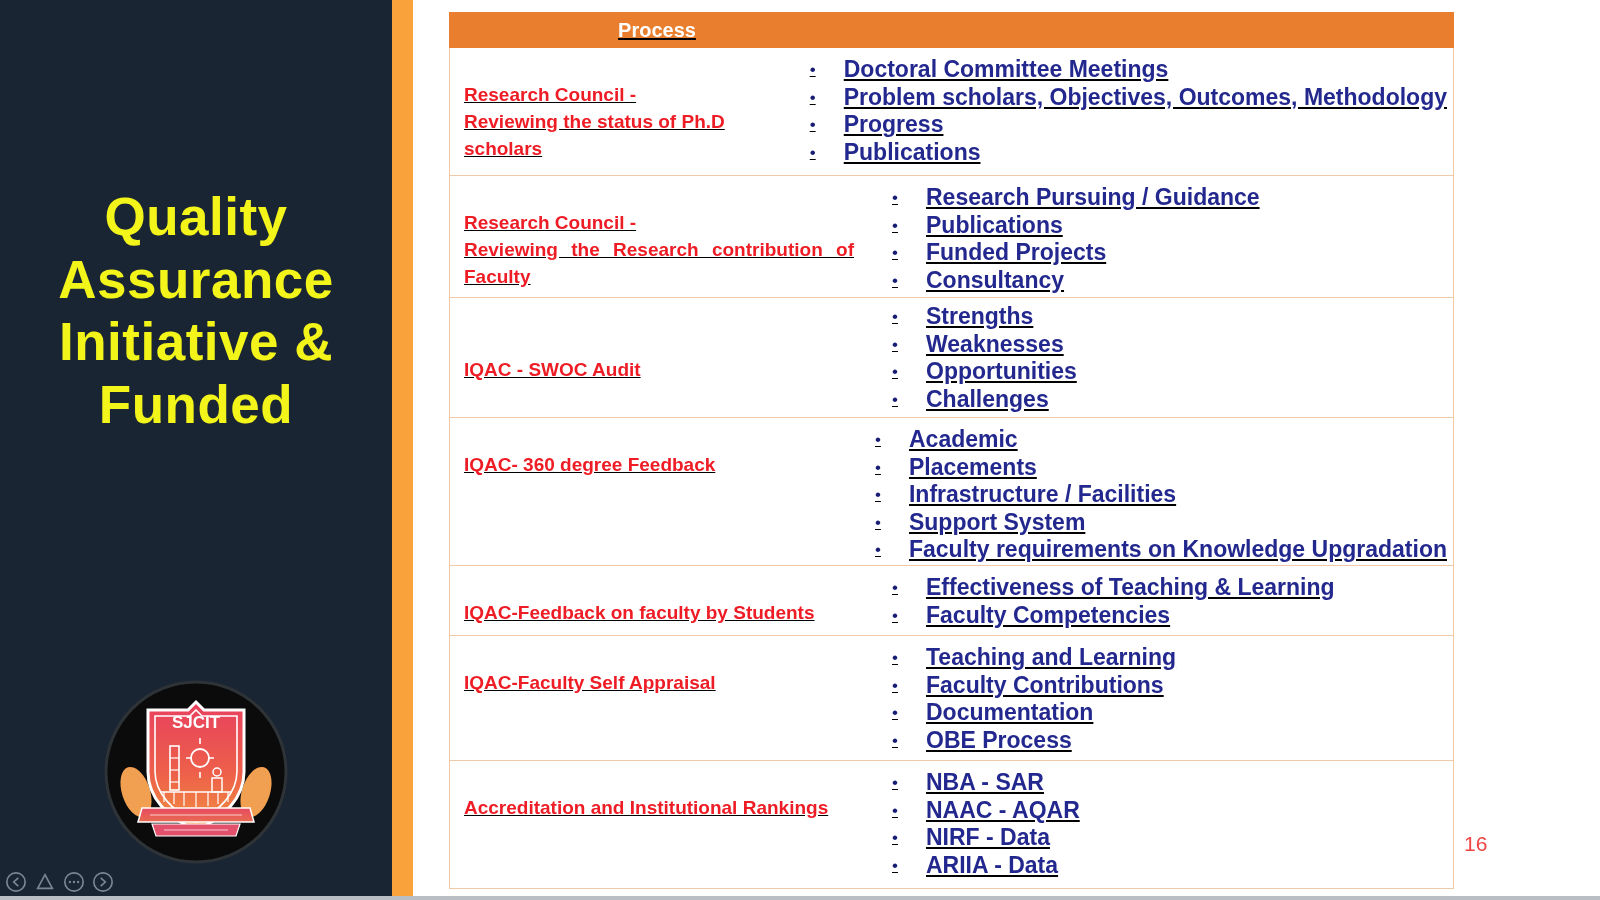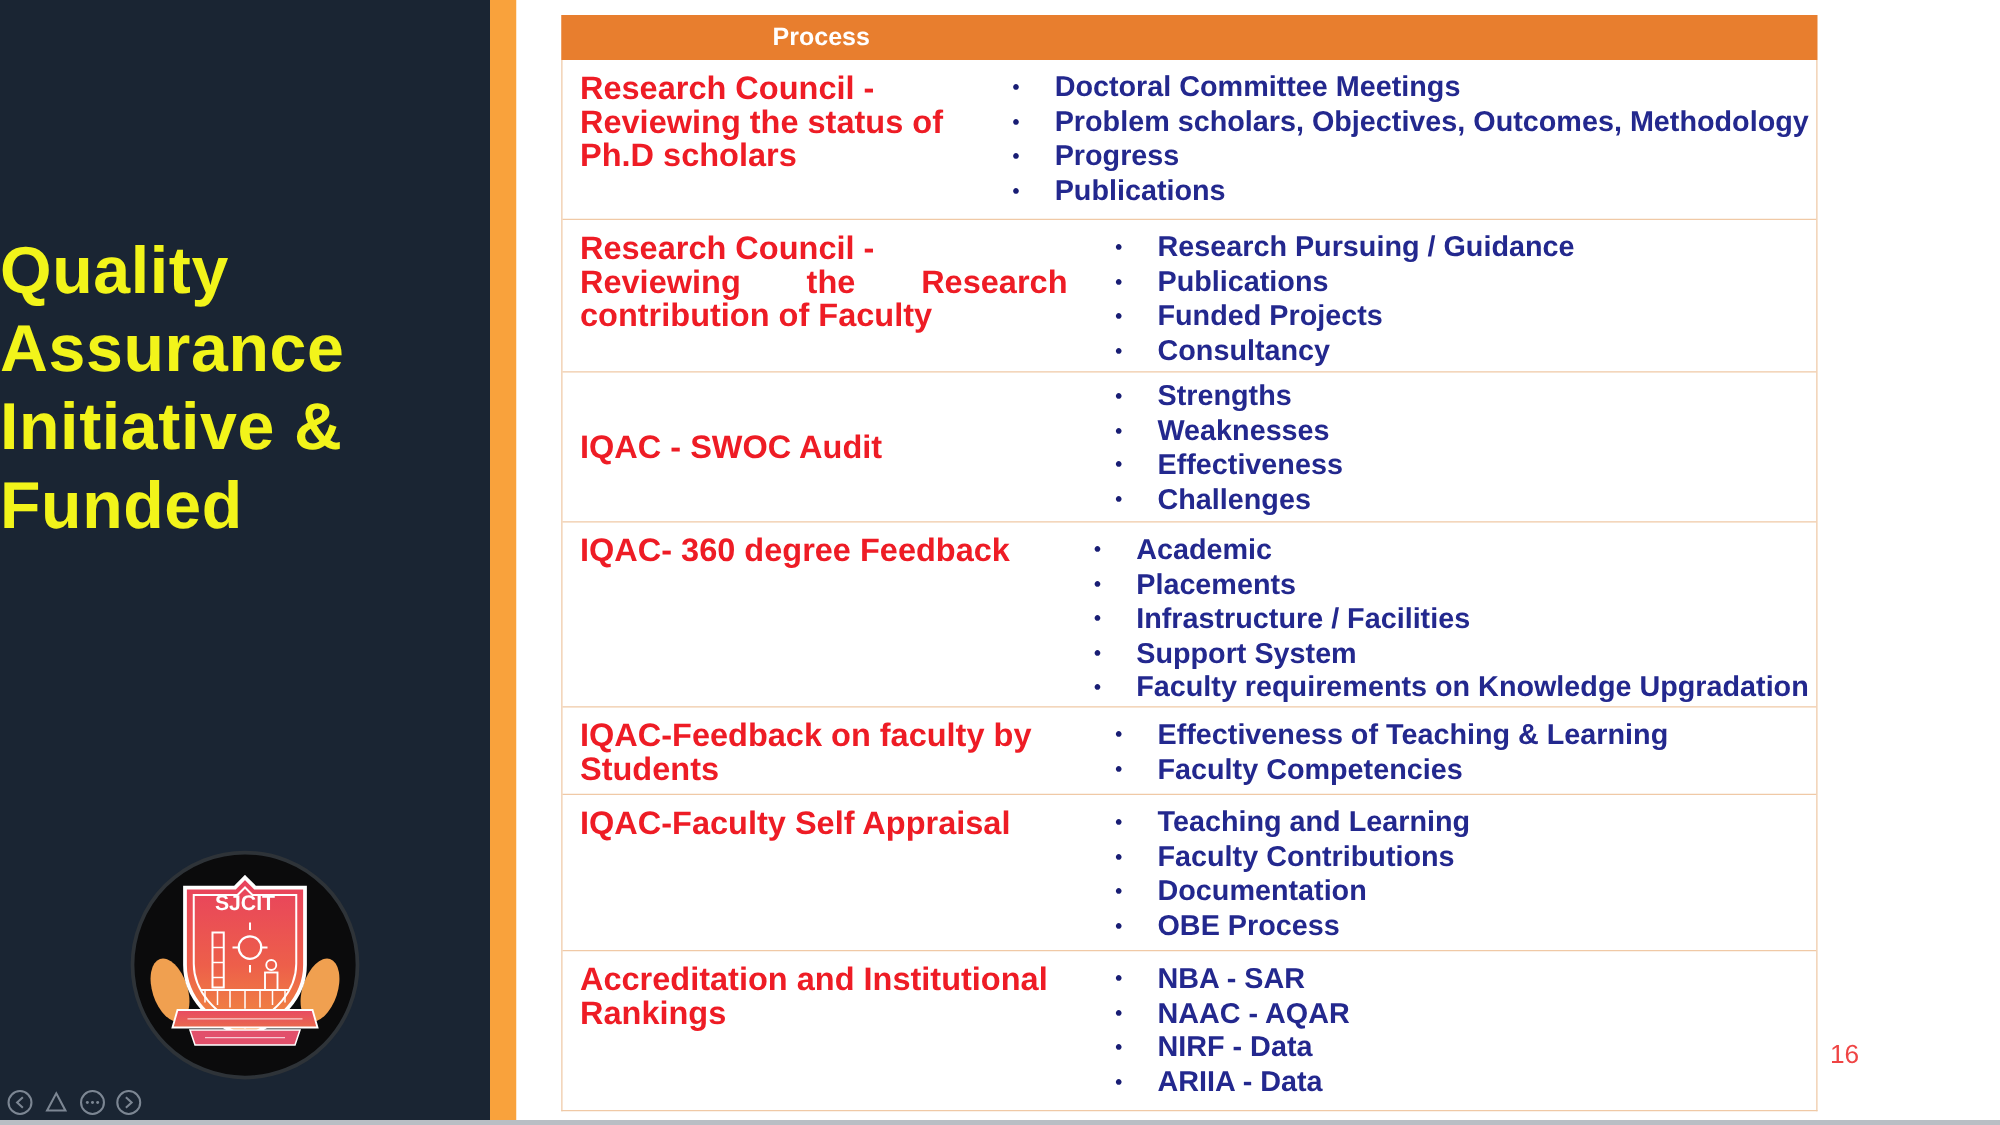--- a/index.html
+++ b/index.html
@@ -6,21 +6,21 @@
   body{
     width:1600px;height:900px;position:relative;overflow:hidden;
     background:#ffffff;font-family:"Liberation Sans",sans-serif;
   }
   
   .sidebar{
     position:absolute;left:0;top:0;width:392px;height:900px;
     background:#1A2533;
   }
   .slide-title{
-    margin-top:186px;color:#F2F41A;
+    margin-top:186px;text-align:center;color:#F2F41A;
     font-size:53px;font-weight:800;line-height:1.18;letter-spacing:.5px;
   }
   .logo-wrap{
     position:absolute;left:50%;bottom:36px;transform:translateX(-50%);
     width:184px;height:184px;
   }
   
   .navbar{
     position:absolute;left:5px;bottom:7px;display:flex;gap:7px;align-items:center;
     opacity:.85;
@@ -30,38 +30,38 @@
   .accent-strip{
     position:absolute;left:392px;top:0;width:21px;height:900px;
     background:#F9A23C;
   }
   
   .bottom-edge{
     position:absolute;left:0;bottom:0;width:1600px;height:4px;background:#b9bec4;
   }
   
   .qa-table{
-    position:absolute;left:449px;top:12px;width:1005px;
+    position:absolute;left:449px;top:12px;width:1005px;text-decoration:underline;
   }
   .thead{
     display:flex;height:36px;background:#E87E2E;color:#ffffff;
     font-weight:700;font-size:20px;align-items:center;
   }
   .th{text-align:center;}
   .th.col1{width:416px;}
   .th.col2{flex:1;}
   .tbody{
     border:1px solid #F0C9A6;border-top:none;background:#ffffff;
   }
   .trow{display:flex;box-sizing:border-box;}
   .trow + .trow{border-top:1px solid #F0C9A6;}
   .cell{box-sizing:border-box;}
   .process{
     width:416px;padding:9px 12px 0 14px;color:#EE1C25;
-    font-weight:700;font-size:26px;line-height:27px;
+    font-weight:700;font-size:19px;line-height:27px;margin-top:24px;
   }
   .process.just .pline{text-align:justify;text-align-last:left;}
   .trow.vmid .process{display:flex;flex-direction:column;justify-content:center;padding-top:0;}
   .params{flex:1;padding:8px 6px 0 0;}
   .trow.vmid .params{padding-top:5px;}
   .pitem{display:flex;line-height:27.5px;}
   .bullet{
     width:34px;margin-left:26px;color:#181D74;font-size:17px;text-align:left;
     flex:0 0 auto;
   }
@@ -220,21 +220,21 @@
           <div class="pitem">
             <span class="bullet">•</span>
             <span class="ptext">Strengths</span>
           </div>
           <div class="pitem">
             <span class="bullet">•</span>
             <span class="ptext">Weaknesses</span>
           </div>
           <div class="pitem">
             <span class="bullet">•</span>
-            <span class="ptext">Effectiveness</span>
+            <span class="ptext">Opportunities</span>
           </div>
           <div class="pitem">
             <span class="bullet">•</span>
             <span class="ptext fixed">Challenges</span>
           </div>
         </div>
       </div>
       <div class="trow" style="height: 148px;">
         <div class="cell process">
           <div class="pline">IQAC- 360 degree Feedback</div>

